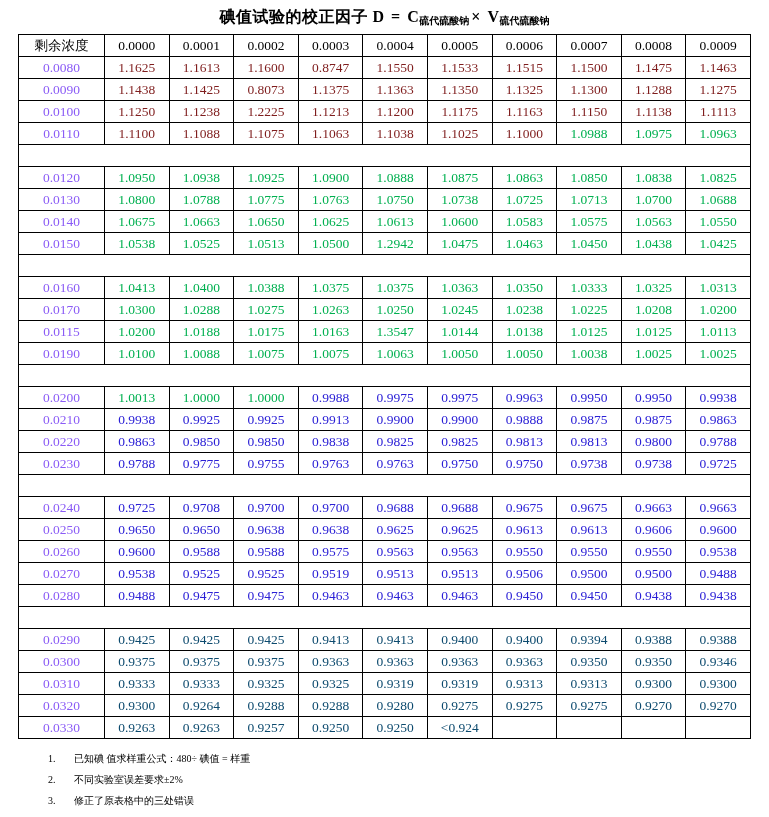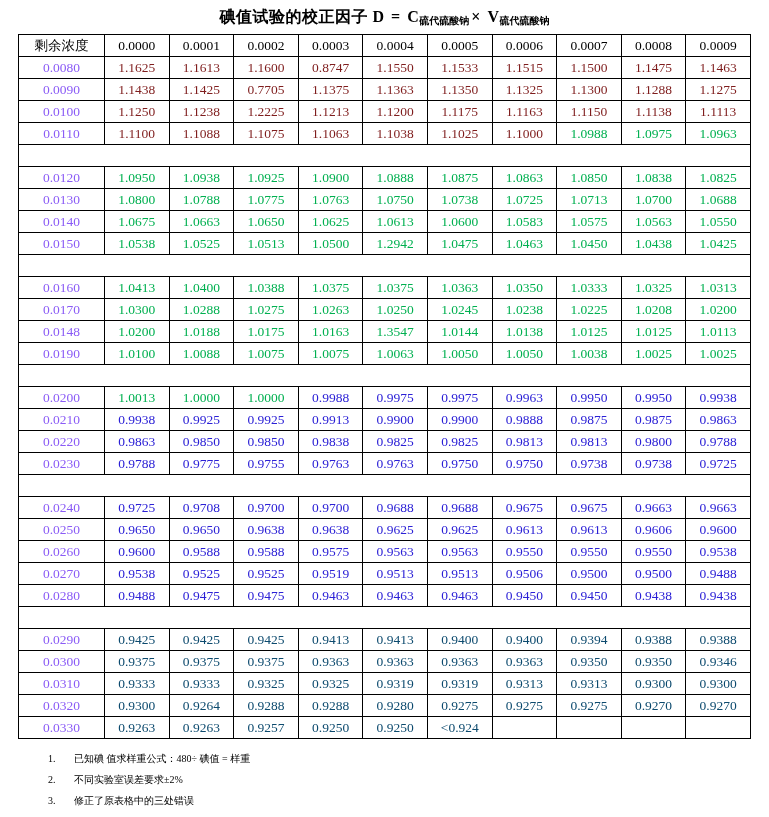--- a/index.html
+++ b/index.html
@@ -130,21 +130,21 @@
           <td class="c-red">1.1533</td>
           <td class="c-red">1.1515</td>
           <td class="c-red">1.1500</td>
           <td class="c-red">1.1475</td>
           <td class="c-red">1.1463</td>
         </tr>
         <tr>
           <td class="col0 rowhead">0.0090</td>
           <td class="c-red">1.1438</td>
           <td class="c-red">1.1425</td>
-          <td class="c-red">0.7705</td>
+          <td class="c-red">0.8073</td>
           <td class="c-red">1.1375</td>
           <td class="c-red">1.1363</td>
           <td class="c-red">1.1350</td>
           <td class="c-red">1.1325</td>
           <td class="c-red">1.1300</td>
           <td class="c-red">1.1288</td>
           <td class="c-red">1.1275</td>
         </tr>
         <tr>
           <td class="col0 rowhead">0.0100</td>
@@ -250,21 +250,21 @@
           <td class="c-green">1.0275</td>
           <td class="c-green">1.0263</td>
           <td class="c-green">1.0250</td>
           <td class="c-green">1.0245</td>
           <td class="c-green">1.0238</td>
           <td class="c-green">1.0225</td>
           <td class="c-green">1.0208</td>
           <td class="c-green">1.0200</td>
         </tr>
         <tr>
-          <td class="col0 rowhead">0.0148</td>
+          <td class="col0 rowhead">0.0115</td>
           <td class="c-green">1.0200</td>
           <td class="c-green">1.0188</td>
           <td class="c-green">1.0175</td>
           <td class="c-green">1.0163</td>
           <td class="c-green">1.3547</td>
           <td class="c-green">1.0144</td>
           <td class="c-green">1.0138</td>
           <td class="c-green">1.0125</td>
           <td class="c-green">1.0125</td>
           <td class="c-green">1.0113</td>

